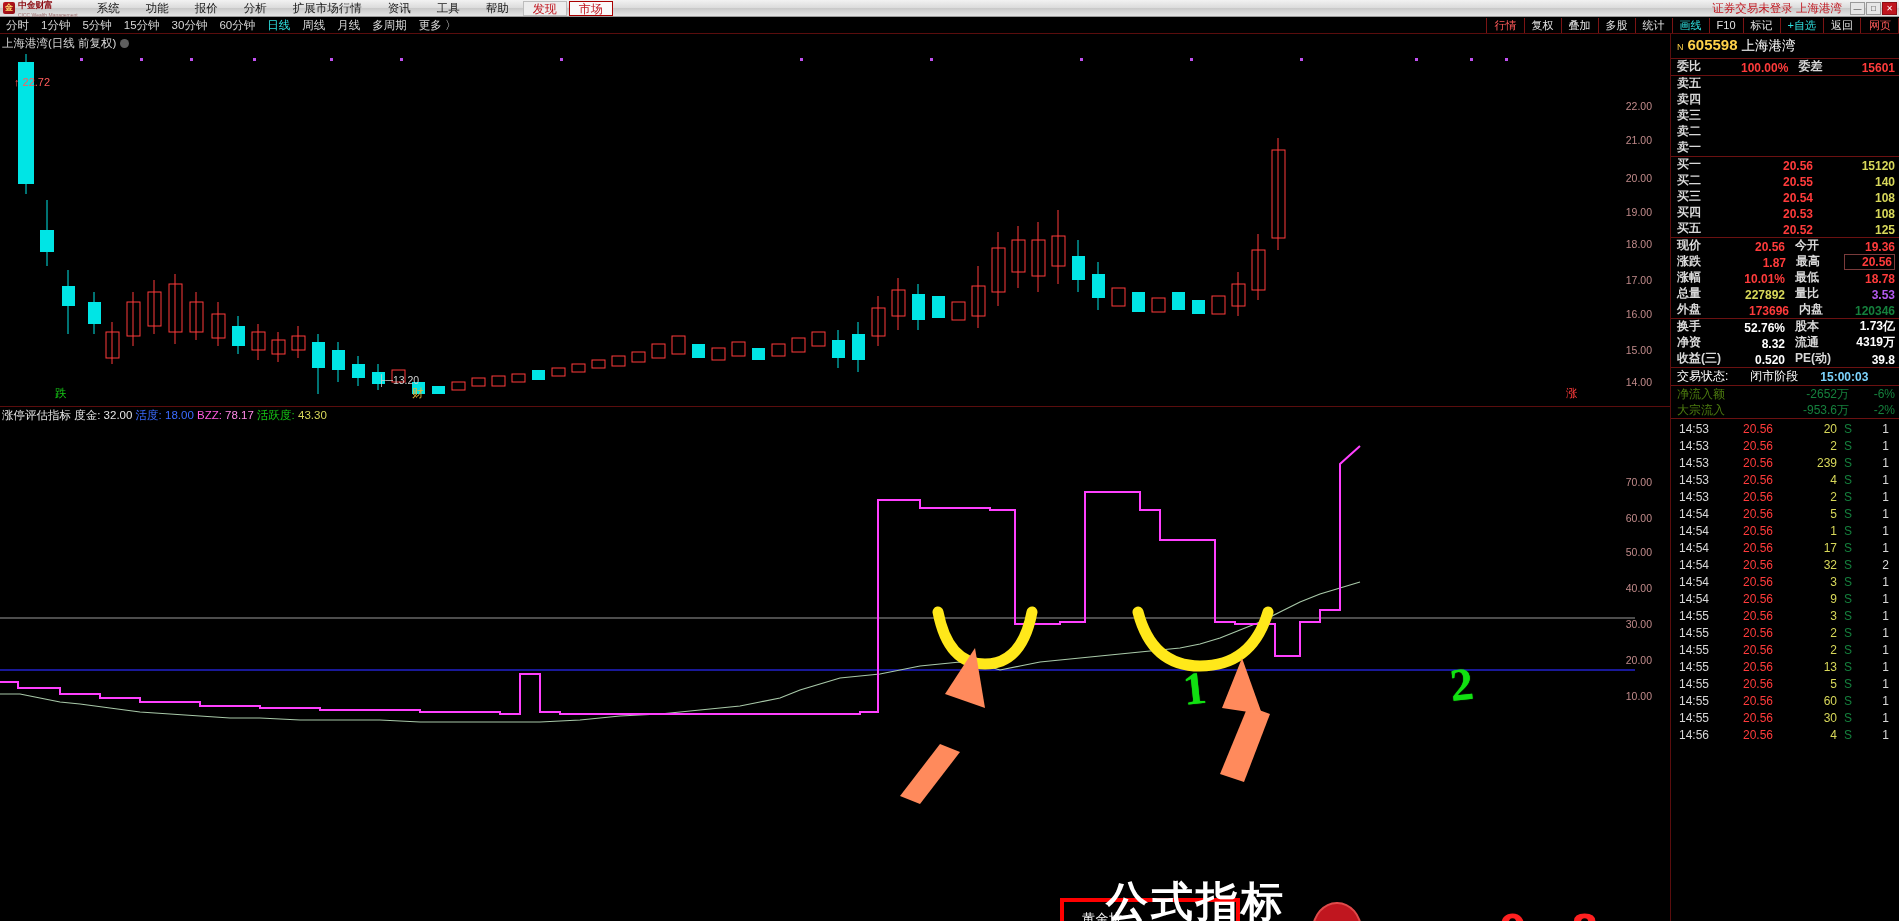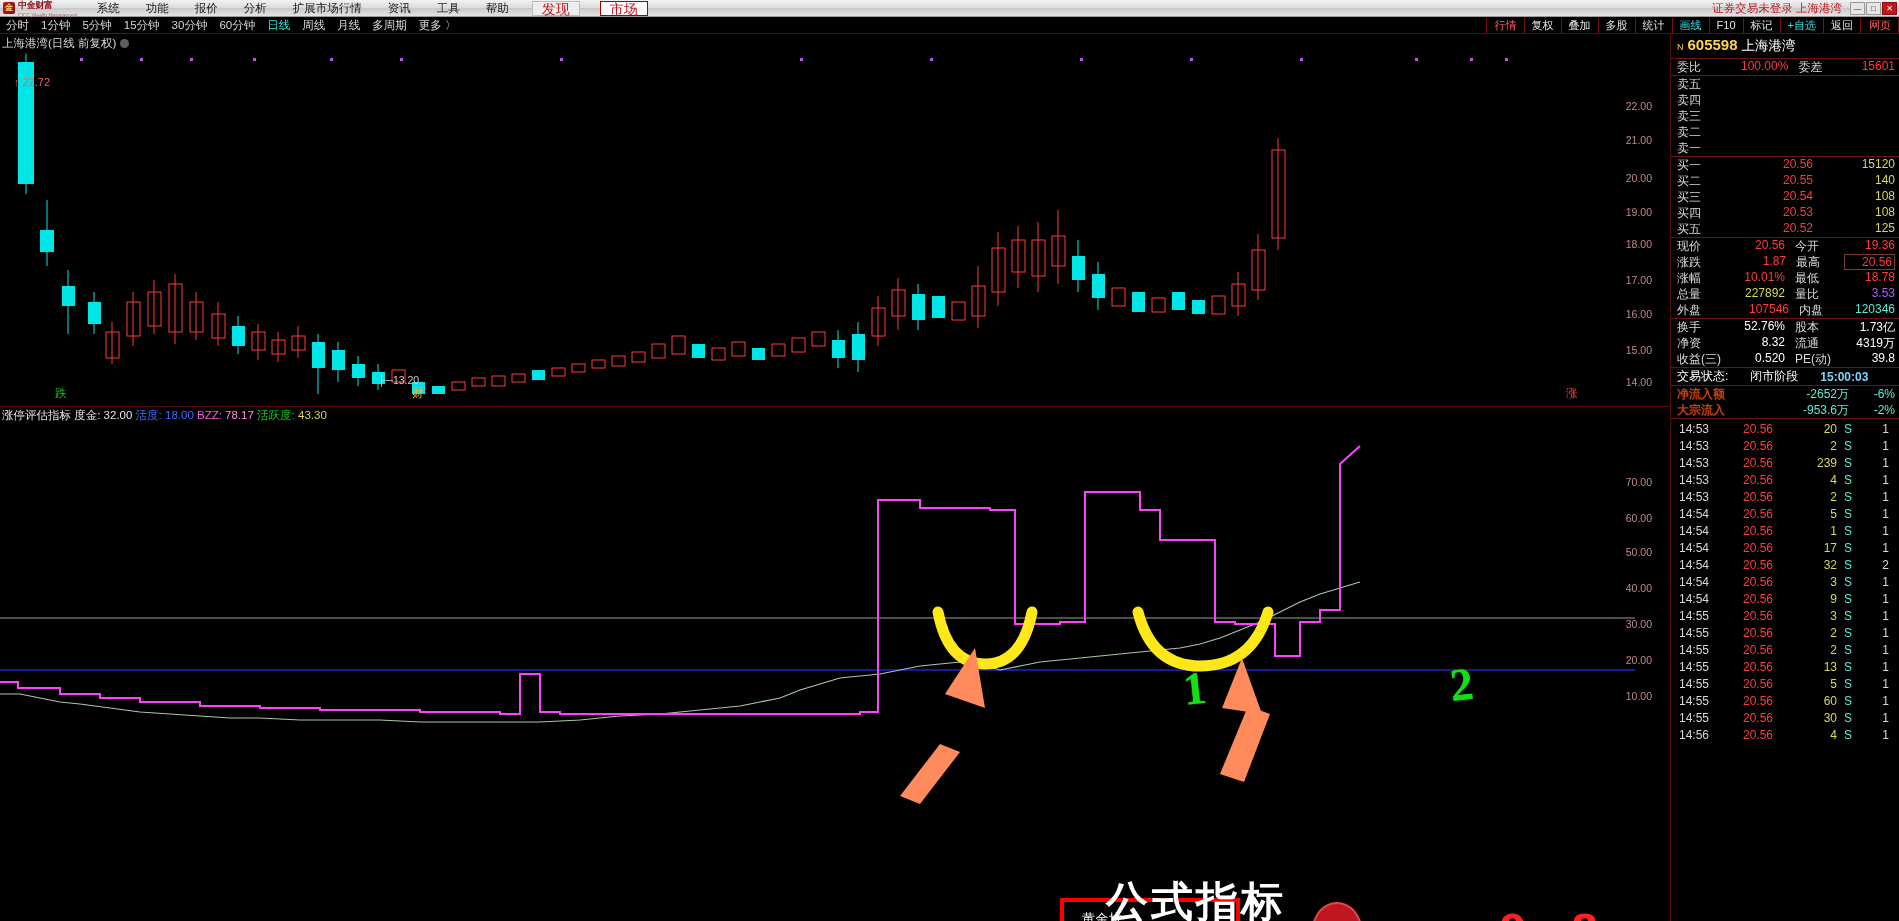--- a/index.html
+++ b/index.html
@@ -20,22 +20,22 @@
   .brand { display: flex; align-items: center; padding: 0 6px 0 3px; gap: 3px; }
   .brand-mark {
     width: 12px; height: 12px; border-radius: 2px;
     background: linear-gradient(135deg,#c0161f,#8d0d14);
     color:#ffdf6e; font-size: 8px; line-height: 12px; text-align: center; font-weight: bold;
   }
   .brand-text { font-size: 9px; color: #8d0d14; font-weight: bold; letter-spacing: -0.3px; }
   .brand-sub { font-size: 5px; color: #9a6a6a; }
   .menubar .mi { padding: 0 13px; white-space: nowrap; line-height: 17px; }
   .tabpill {
-    margin: 0 10px; padding: 0 9px; line-height: 15px; height: 15px;
-    color: #c0161f; border: 1px solid #bdbdbd; background: #ededed; font-size: 14px;
+    margin: 0 1px; padding: 0 9px; line-height: 15px; height: 15px;
+    color: #c0161f; border: 1px solid #bdbdbd; background: #ededed; font-size: 12px;
   }
   .tabpill.active { background: #fafafa; border-color: #a00; }
   .menubar .spacer { flex: 1; }
   .login-note { color: #c0161f; font-size: 11.5px; padding-right: 8px; white-space: nowrap; }
   .winbtns { display: flex; gap: 1px; padding-right: 2px; }
   .winbtn {
     width: 15px; height: 13px; border: 1px solid #9a9a9a; background: #e6e6e6;
     font-size: 8px; line-height: 11px; text-align: center; color: #222;
   }
   .winbtn.cl { background: #c0161f; color: #fff; border-color: #8d0d14; }
@@ -113,33 +113,33 @@
   
   .quote {
     position: absolute; right: 0; top: 34px; width: 229px; height: 887px;
     background: #000; border-left: 1px solid #5a0d0d; font-size: 12px; color: #d8d8d8;
   }
   .q-head { display: flex; align-items: baseline; gap: 4px; padding: 2px 4px 3px 6px; }
   .q-n { color: #ffd24a; font-size: 9px; vertical-align: super; }
   .q-code { color: #ffd24a; font-size: 15px; font-weight: bold; }
   .q-name { color: #ffffff; font-size: 13.5px; }
   .q-hr { height: 1px; background: #6b1111; margin: 0; }
-  .q-row { display: flex; align-items: flex-start; height: 16px; padding: 0 4px 0 6px; }
+  .q-row { display: flex; align-items: flex-end; height: 16px; padding: 0 4px 0 6px; font-weight: bold; }
   .q-row .k { width: 56px; color: #d8d8d8; white-space: nowrap; }
   .q-row .v { flex: 1; text-align: right; padding-right: 10px; }
   .q-row .k2 { width: 48px; color: #d8d8d8; white-space: nowrap; }
   .q-row .v2 { flex: 1; text-align: right; }
-  .red { color: #ff3b3b; padding-left: 8px; } .green { color: #5eead4; } .yellow { color: #d8d85a; }
+  .red { color: #ff3b3b; padding-left: 8px; } .green { color: #15803d; } .yellow { color: #d8d85a; }
   .white { color: #ffffff; } .purple { color: #b45af0; }
   .boxed { border: 1px solid #7a3b3b; padding: 0 2px; }
   .q-status { display: flex; align-items: center; gap: 22px; padding: 0 6px; height: 17px; }
   .q-status .lab { color: #ffffff; }
   .q-status .tm { color: #7dd3fc; font-weight: bold; }
   .flow-row { display: flex; align-items: center; height: 16px; padding: 0 4px 0 6px; }
-  .flow-row .k { width: 92px; color: #c2410c; font-weight: bold; }
+  .flow-row .k { width: 92px; color: #4d7c0f; }
   .flow-row .v { flex: 1; text-align: right; padding-right: 8px; }
   .flow-row .p { width: 38px; text-align: right; }
   .ticks { margin-top: 1px; }
   .tick { display: flex; align-items: center; height: 17px; padding: 0 4px 0 8px; font-size: 12px; }
   .tick .t { width: 46px; color: #d8d8d8; }
   .tick .p { width: 62px; text-align: right; padding-right: 14px; }
   .tick .v { width: 50px; text-align: right; color: #d8d85a; }
   .tick .d { width: 22px; text-align: center; }
   .tick .n { flex: 1; text-align: right; padding-right: 6px; color: #d8d8d8; }
 </style>
@@ -528,21 +528,21 @@
       <span class="v2 red">18.78</span>
     </div>
     <div class="q-row">
       <span class="k">总量</span>
       <span class="v yellow">227892</span>
       <span class="k2">量比</span>
       <span class="v2 purple">3.53</span>
     </div>
     <div class="q-row">
       <span class="k">外盘</span>
-      <span class="v red">107546</span>
+      <span class="v red">173696</span>
       <span class="k2">内盘</span>
       <span class="v2 green">120346</span>
     </div>
 
     <div class="q-hr"></div>
 
     <div class="q-row">
       <span class="k">换手</span>
       <span class="v white">52.76%</span>
       <span class="k2">股本</span>

